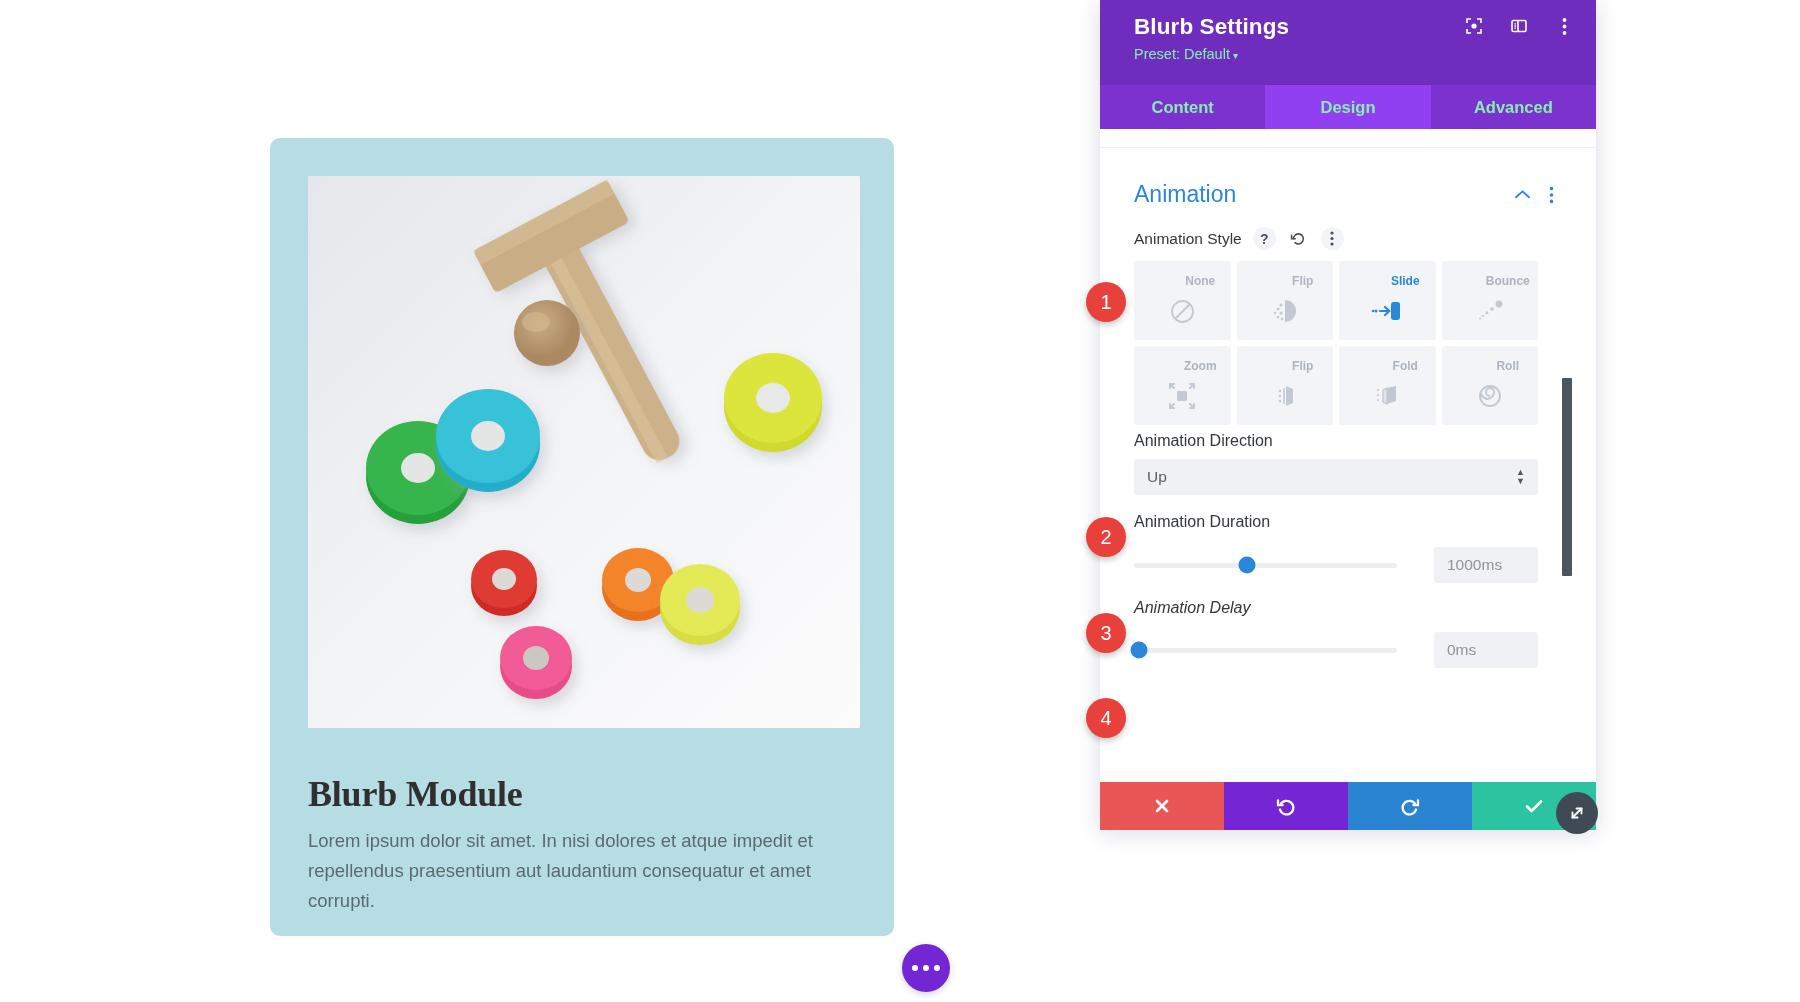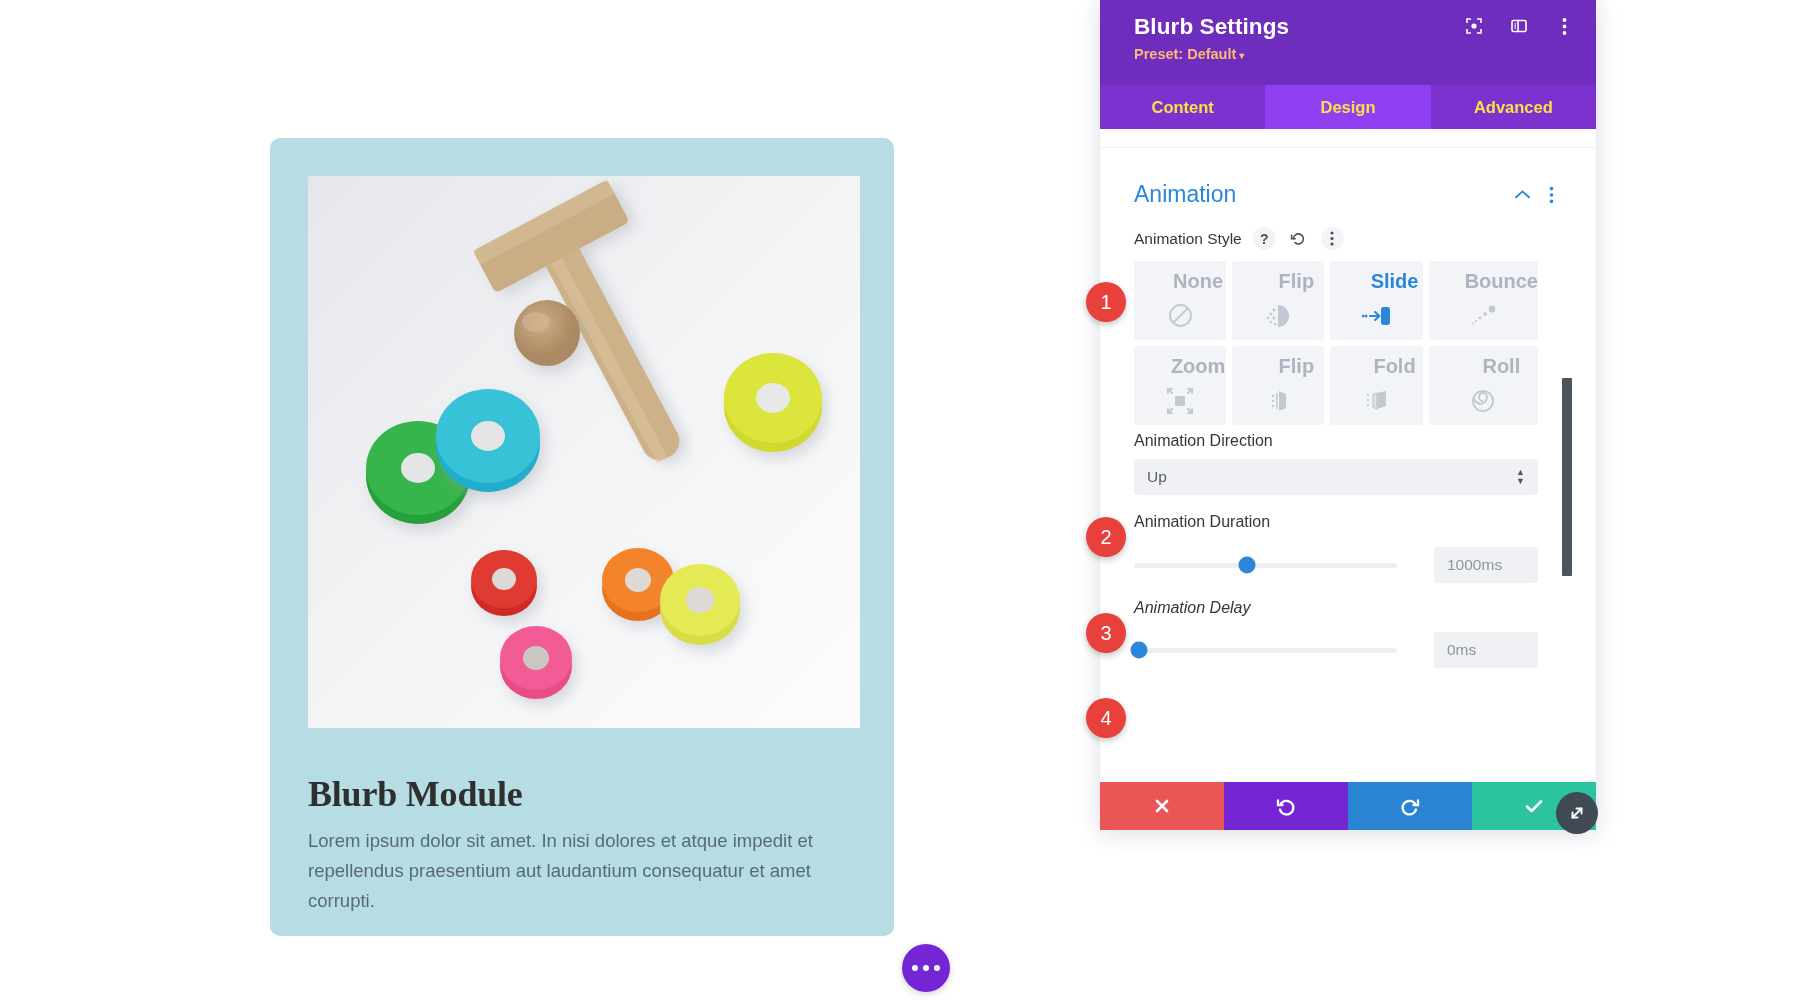--- a/index.html
+++ b/index.html
@@ -58,30 +58,30 @@
     width: 496px; height: 830px;
     background: #ffffff;
     box-shadow: 0 3px 22px rgba(30,40,90,0.16);
     display: flex; flex-direction: column;
   }
   .panel-head {
     background: #6f2dbd; padding: 14px 20px 13px 34px;
     position: relative; height: 85px;
   }
   .panel-title { color: #fff; font-size: 22.5px; font-weight: 700; letter-spacing: .1px; }
-  .panel-preset { color: #fdba74; font-size: 14.5px; font-weight: 700; margin-top: 6px; }
+  .panel-preset { color: #86efac; font-size: 14.5px; font-weight: 400; margin-top: 6px; }
   .panel-preset .caret { font-size: 10px; margin-left: 3px; }
   .head-icons { position: absolute; right: 22px; top: 16px; display: flex; gap: 25px; align-items: center; }
   .head-icons .hicon { width: 20px; height: 20px; display: flex; align-items: center; justify-content: center; }
   .head-icons svg { display: block; }
 
   .tabs { display: flex; background: #7b32cf; height: 44px; }
   .tab {
     flex: 1; display: flex; align-items: center; justify-content: center;
-    color: #fde047; font-size: 16.5px; font-weight: 700;
+    color: #86efac; font-size: 16.5px; font-weight: 700;
     background: #7b32cf;
   }
   .tab.active { background: #9040f0; }
 
   .panel-body { flex: 1; position: relative; background: #fff; overflow: hidden; }
   .divider { position: absolute; left: 0; top: 18px; width: 100%; height: 1px; background: #f0f1f4; }
 
   .section-title-row {
     position: absolute; left: 34px; top: 52px; width: 420px;
     display: flex; align-items: center; justify-content: space-between;
@@ -102,21 +102,21 @@
   
   .style-grid {
     position: absolute; left: 34px; top: 132px;
     width: 404px;
     display: grid; grid-template-columns: repeat(4, 1fr); gap: 6px;
   }
   .style-cell {
     height: 79px; background: #f2f4f7; border-radius: 3px;
     display: flex; flex-direction: column; align-items: center; justify-content: center; gap: 7px;
   }
-  .style-cell .lbl { font-size: 20px; font-weight: 700; color: #adb4c0; margin-left: 36px; }
+  .style-cell .lbl { font-size: 12px; font-weight: 700; color: #adb4c0; margin-left: 36px; }
   .style-cell .gly { height: 32px; display: flex; align-items: center; justify-content: center; }
   .style-cell.selected .lbl { color: #2b87da; }
   .style-cell svg { display: block; }
 
   .group-label { position: absolute; left: 34px; font-size: 16px; color: #33373c; text-align: center; }
   .lbl-direction { top: 303px; }
   .lbl-duration  { top: 384px; }
   .lbl-delay     { top: 470px; font-style: italic; }
 
   .select-box {

